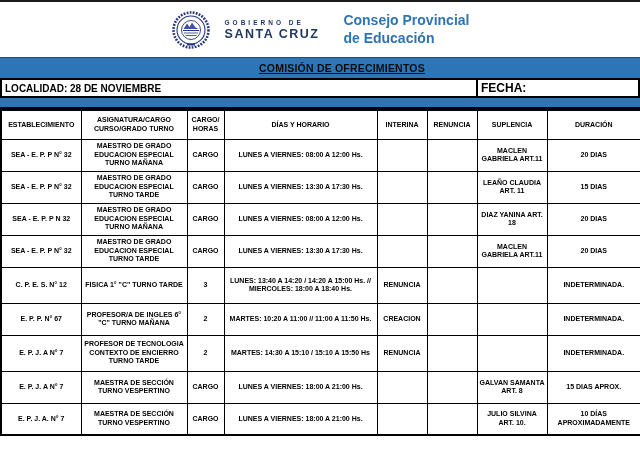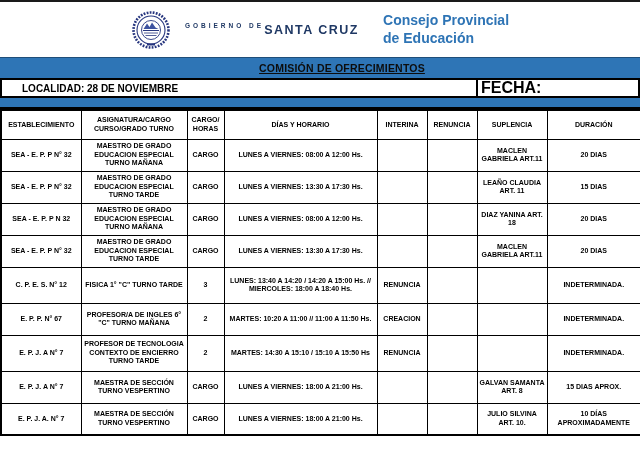--- a/index.html
+++ b/index.html
@@ -9,42 +9,42 @@
     position:relative; width:640px; height:449px; background:#fff;
     border-top:2px solid #1a1a1a; overflow:hidden;
   }
 
   
   .letterhead {
     height:55px; display:flex; align-items:center; justify-content:center;
     gap:14px; background:#fff;
   }
   .seal { width:40px; height:40px; flex:0 0 auto; }
-  .gov-block { display:flex; justify-content:center; }
+  .gov-block { display:flex; flex-direction:column; justify-content:center; }
   .gov-line1 { font-size:6.5px; letter-spacing:3px; color:#1F3864; font-weight:bold; }
   .gov-line2 { font-size:12.5px; letter-spacing:1.5px; color:#1F3864; font-weight:bold; margin-top:1px; }
   .consejo-block { display:flex; flex-direction:column; justify-content:center; margin-left:10px; }
   .consejo-line { font-size:14px; color:#2E74B5; font-weight:bold; line-height:1.25; }
 
   
   .title-bar {
     height:21px; background:#2E75B6; border-top:1px solid #1F4E79;
     display:flex; align-items:center; justify-content:center;padding-left:44px;
   }
   .title-bar .title {
     font-size:10.5px; font-weight:bold; color:#0d0d0d;
     text-decoration:underline; letter-spacing:0.2px;
   }
 
   
   .info-row { display:flex; height:20px; border:2px solid #000; border-bottom-width:2px; background:#fff; }
-  .info-localidad { flex:0 0 474px; display:flex; align-items:center; padding-left:20px;
+  .info-localidad { flex:0 0 474px; display:flex; align-items:center; padding-left:3px;
     font-size:10px; font-weight:bold; color:#000; }
   .info-fecha { flex:0 0 70px; border-left:2px solid #000; display:flex; align-items:center;
-    padding-left:3px; font-size:16px; font-weight:bold; color:#000; }
+    padding-left:3px; font-size:12px; font-weight:bold; color:#000; }
   .info-fecha-value { flex:1; border-left:2px solid #000; display:flex; align-items:center;
     justify-content:center; font-size:9px; font-weight:bold; color:#000; }
 
   .blue-strip { height:11px; background:#2E75B6; border-bottom:2px solid #000; }
 
   
   table.offers { width:640px; border-collapse:collapse; table-layout:fixed; }
   table.offers col.c1 { width:80px; }
   table.offers col.c2 { width:106px; }
   table.offers col.c3 { width:37px; }

